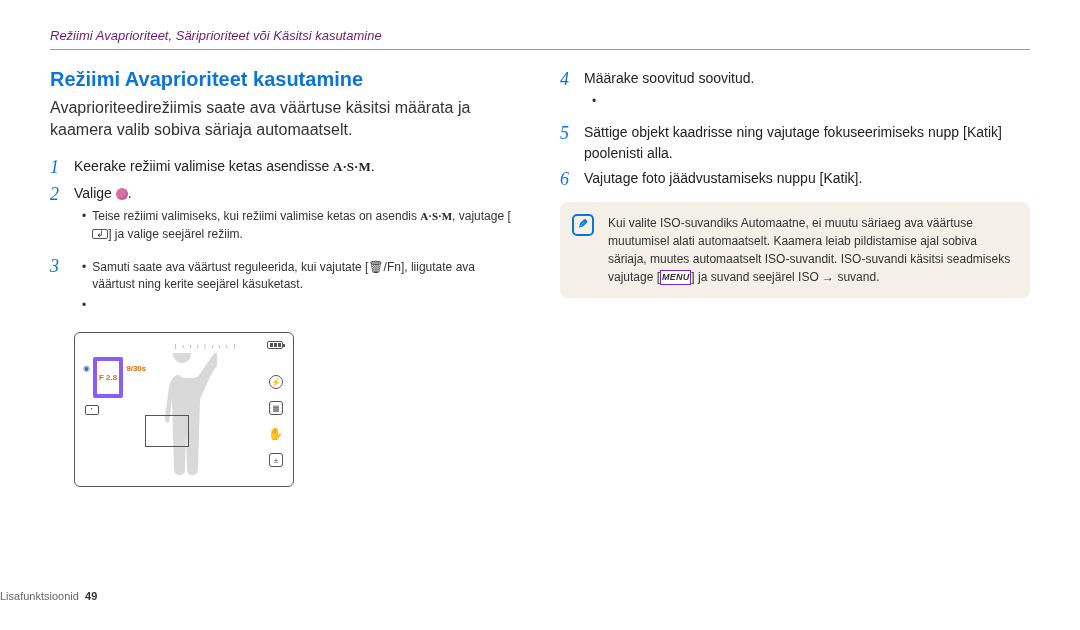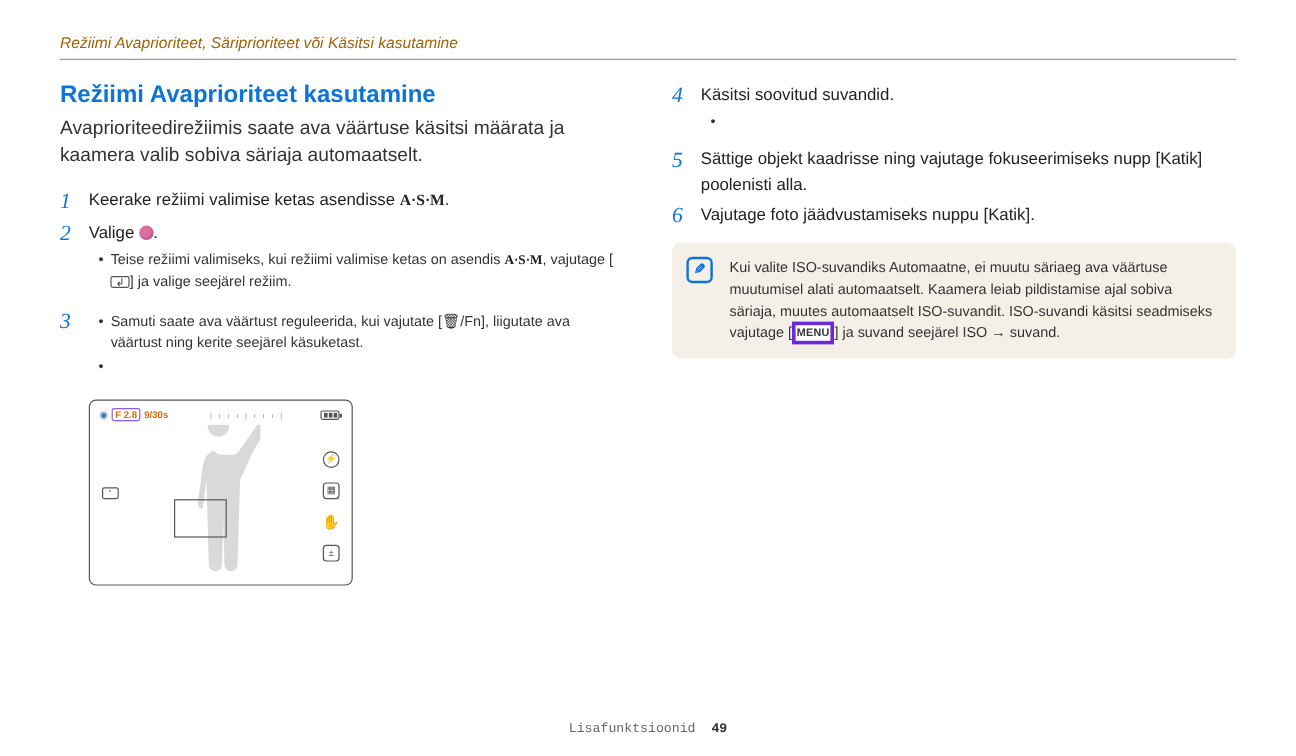--- a/index.html
+++ b/index.html
@@ -7,21 +7,21 @@
     width: 1080px;
     height: 630px;
     background: #ffffff;
     font-family: "Segoe UI", Arial, sans-serif;
     color: #333;
     padding: 28px 50px 20px 50px;
     position: relative;
   }
   .header {
     font-size: 13px;
-    color: #a16207;
+    color: #701a75;
     margin-bottom: 6px;
     font-style: italic;
   }
   .hr {
     border: none;
     border-top: 1px solid #999;
     margin-bottom: 18px;
   }
   .columns {
     display: flex;
@@ -120,24 +120,25 @@
     font-size: 9px;
     left: 3px;
     top: -2px;
   }
   .icon-menu {
     display: inline-block;
     vertical-align: middle;
     font-family: sans-serif;
     font-size: 9px;
     font-weight: 700;
-    border: 3px solid #6d28d9;
+    border: 1px solid #6d28d9;
     padding: 0 1px;
     letter-spacing: 0.2px;
     background: #fff;
+    font-style: italic;
   }
   .preview-box {
     margin-top: 10px;
     margin-left: 24px;
     width: 220px;
     height: 155px;
     border: 1px solid #555;
     border-radius: 6px;
     padding: 6px 8px;
     position: relative;
@@ -148,23 +149,24 @@
     align-items: center;
     font-size: 8px;
     gap: 3px;
   }
   .pv-orange {
     color: #e06a00;
     font-weight: 700;
     font-size: 8px;
   }
   .pv-box {
-    border: 1px solid #8b5cf6;
+    border: 4px solid #8b5cf6;
     border-radius: 2px;
-    padding: 0 2px;
+    padding: 12px 2px;
+    margin-top: 18px;
   }
   .pv-bat {
     position: absolute;
     right: 10px;
     top: 8px;
     width: 16px; height: 8px;
     border: 1px solid #555;
     border-radius: 2px;
     background:
       linear-gradient(#555,#555) 2px 1px / 3px 4px no-repeat,
@@ -251,27 +253,25 @@
     font-size: 12px;
     font-weight: 700;
     padding-bottom: 1px;
   }
   .info-icon::before {
     content: "✎";
     transform: scaleX(-1);
   }
   .footer {
     position: absolute;
-    bottom: 16px;
+    bottom: 28px;
     left: 0;
     width: 100%;
-    text-align: center;
     font-size: 11px;
     color: #666;
-    font-family: Liberation Mono, monospace;
   }
   .footer .pg { font-weight: 700; color: #333; }
 </style>
 </head>
 <body>
 
 <div class="header">Režiimi Avaprioriteet, Säriprioriteet või Käsitsi kasutamine</div>
 <hr class="hr">
 
 <div class="columns">
@@ -343,21 +343,21 @@
       </div>
       <div class="pv-focus"></div>
     </div>
   </div>
 
   <div class="col">
 
     <div class="step">
       <div class="step-num">4</div>
       <div class="step-body">
-        <div class="step-text">Käsitsi soovitud suvandid.</div>
+        <div class="step-text">Määrake soovitud soovitud.</div>
         <div class="bullets">
           <div class="bullet-row">
             <span class="bullet-dot">•</span>
           </div>
         </div>
       </div>
     </div>
 
     <div class="step">
       <div class="step-num">5</div>

